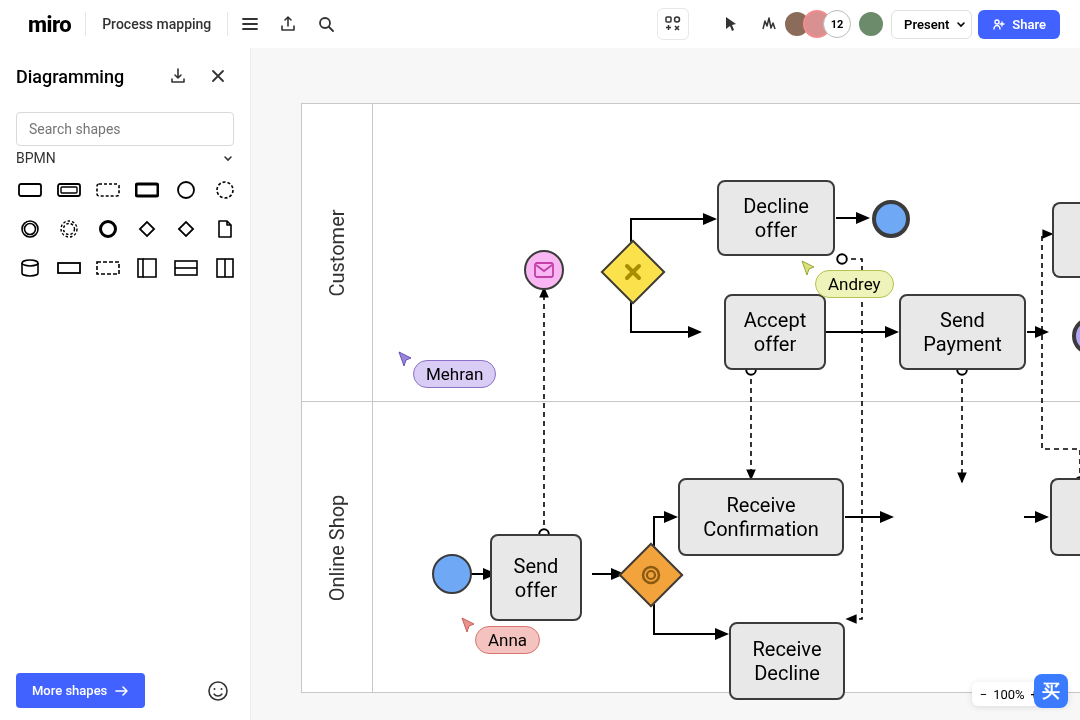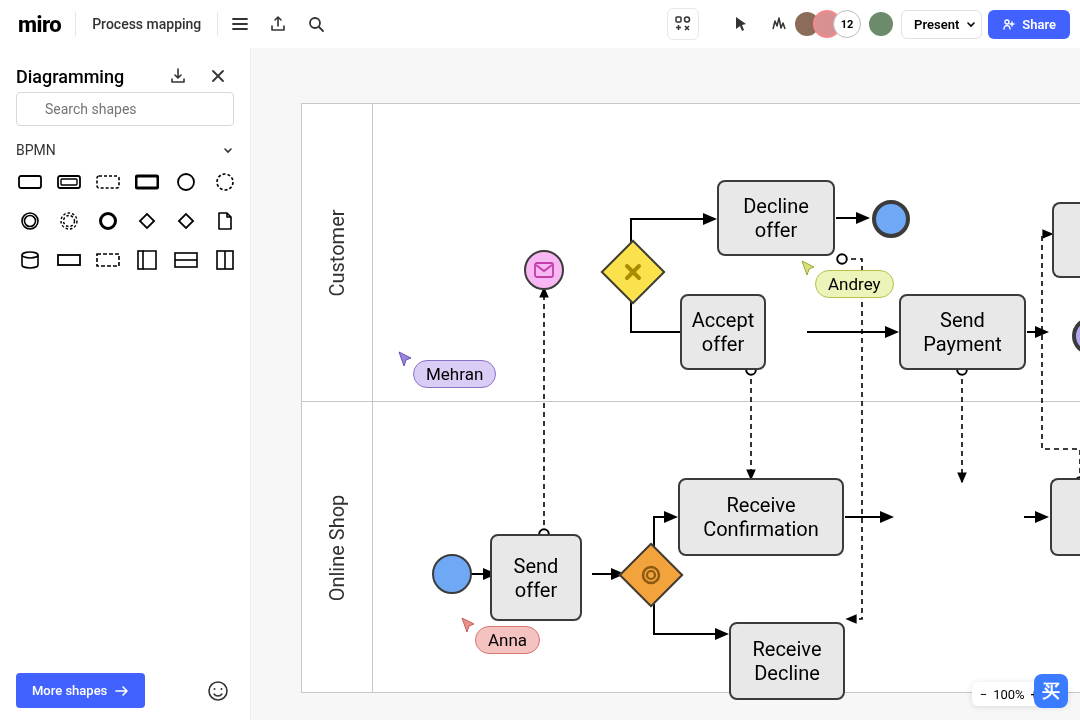--- a/index.html
+++ b/index.html
@@ -1,31 +1,31 @@
 <!DOCTYPE html>
 <html><head>
 <meta charset="utf-8">
 <style>
 * { box-sizing: border-box; margin: 0; padding: 0; font-family: -apple-system, BlinkMacSystemFont, "Segoe UI", Roboto, sans-serif; }
 html, body { width: 1080px; height: 720px; overflow: hidden; background: #fff; }
-#topbar { height: 48px; display: flex; align-items: center; padding: 0 10px; gap: 6px; }
+#topbar { height: 48px; display: flex; align-items: center; padding: 0 20px; gap: 6px; }
 .brand { font-weight: 800; font-size: 22px; letter-spacing: -0.5px; padding: 2px 8px; }
 .vsep { width: 1px; height: 24px; background: #e6e6e6; }
 .board-title { font-size: 14px; font-weight: 500; padding: 0 10px; color: #333; }
 .icon-btn { width: 32px; height: 32px; border-radius: 4px; display: flex; align-items: center; justify-content: center; cursor: pointer; color: #333; }
 .sq { border: 1px solid #e8e8e8; border-radius: 6px; }
 .spacer { flex: 1; }
 .avatars { display: flex; align-items: center; }
 .avatar { width: 28px; height: 28px; border-radius: 50%; border: 2px solid #fff; margin-left: -8px; background: #ccc; display: flex; align-items: center; justify-content: center; font-size: 11px; font-weight: 700; }
 .present-btn { display: flex; align-items: center; gap: 6px; border: 1px solid #e0e0e0; border-radius: 6px; padding: 6px 4px 6px 12px; font-size: 13px; font-weight: 600; cursor: pointer; }
 .share-btn { background: #4262ff; color: #fff; border-radius: 6px; padding: 7px 14px; font-size: 13px; font-weight: 600; display: flex; align-items: center; gap: 6px; cursor: pointer; }
 #panel { position: absolute; left: 0; top: 48px; width: 251px; bottom: 0; background: #fff; border-right: 1px solid #ececec; display: flex; flex-direction: column; padding: 12px 16px; }
-.panel-head { display: flex; align-items: center; justify-content: space-between; margin-bottom: 0; }
+.panel-head { display: flex; align-items: center; justify-content: space-between; margin-bottom: 20px; }
 .panel-title { font-size: 18px; font-weight: 500; }
-.search-box { border: 1px solid #d9d9d9; border-radius: 4px; padding: 8px 28px; font-size: 14px; color: #888; margin-bottom: 16px; }
+.search-box { border: 1px solid #d9d9d9; border-radius: 4px; padding: 8px 12px; font-size: 14px; color: #888; margin-bottom: 4px; }
 .category-head { display: flex; justify-content: space-between; align-items: center; font-size: 14px; color: #333; margin-bottom: 10px; cursor: pointer; }
 .shape-grid { display: grid; grid-template-columns: repeat(6, 28px); gap: 11px 11px; }
 .shape-cell { width: 28px; height: 28px; display: flex; align-items: center; justify-content: center; cursor: pointer; }
 .shape-cell svg { display: block; }
 .panel-foot { margin-top: auto; display: flex; align-items: center; justify-content: space-between; }
 .more-btn { background: #4262ff; color: #fff; border-radius: 4px; padding: 10px 16px; font-size: 13px; font-weight: 500; display: flex; align-items: center; gap: 8px; cursor: pointer; }
 #toolbar { position: absolute; left: 258px; top: 182px; width: 34px; background: #fff; border-radius: 6px; box-shadow: 0 1px 6px rgba(0,0,0,0.15); display: flex; flex-direction: column; align-items: center; padding: 6px 0; gap: 2px; }
 .tool { width: 30px; height: 32px; display: flex; align-items: center; justify-content: center; cursor: pointer; border-radius: 4px; color: #333; }
 .tool.active { color: #4262ff; }
 .tool.plus { background: #1a1a1a; color: #fff; border-radius: 4px; width: 22px; height: 22px; margin: 5px; font-size: 18px; font-weight: 700; }
@@ -362,21 +362,21 @@
           <path d="M2 3l8 6 8-6" stroke="#c23fa8" stroke-width="1.8" fill="none"></path>
         </svg>
       </div>
     <div class="gateway" style="left:308px;top:145px;background:#fbe24d;display:flex;align-items:center;justify-content:center">
         <svg width="22" height="22" viewBox="0 0 22 22" style="transform:rotate(-45deg)">
           <path d="M5 5l12 12M17 5L5 17" stroke="#aa8c00" stroke-width="4" stroke-linecap="round"></path>
         </svg>
       </div>
     <div class="node" style="left:415px;top:76px;width:118px;height:76px">Decline offer</div>
     <div class="event-end" style="left:570px;top:96px;width:38px;height:38px;background:#6fa8f5"></div>
-    <div class="node" style="left:378px;top:190px;width:86px;height:76px">Accept offer</div>
+    <div class="node" style="left:422px;top:190px;width:102px;height:76px">Accept offer</div>
     <div class="node" style="left:597px;top:190px;width:127px;height:76px">Send Payment</div>
     <div class="node" style="left:750px;top:98px;width:110px;height:76px;border-right:none;border-radius:8px 0 0 8px">Receiv</div>
     <div class="event-end" style="left:770px;top:213px;width:38px;height:38px;background:#b7a6f7"></div>
 
     <div class="event-start" style="left:130px;top:450px;width:40px;height:40px;background:#6fa8f5"></div>
     <div class="node" style="left:188px;top:430px;width:92px;height:87px">Send offer</div>
     <div class="gateway" style="left:326px;top:448px;background:#f2a33c;display:flex;align-items:center;justify-content:center">
         <svg width="24" height="24" viewBox="0 0 24 24" style="transform:rotate(-45deg)">
           <circle cx="12" cy="12" r="8" stroke="#8a5a12" stroke-width="2.5" fill="none"></circle>
           <circle cx="12" cy="12" r="4" stroke="#8a5a12" stroke-width="2.2" fill="none"></circle>

